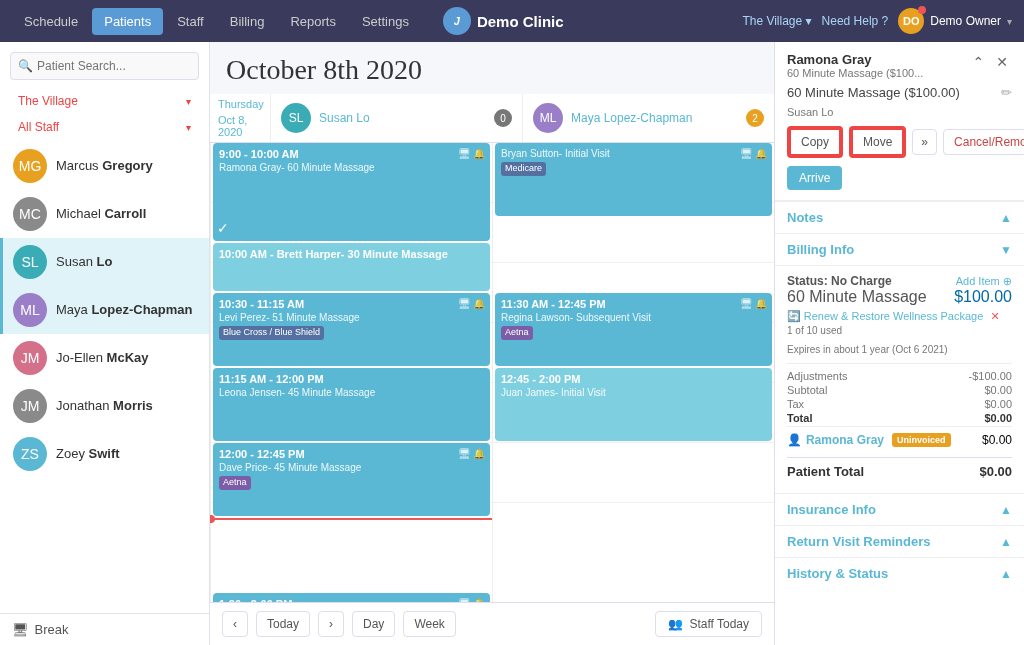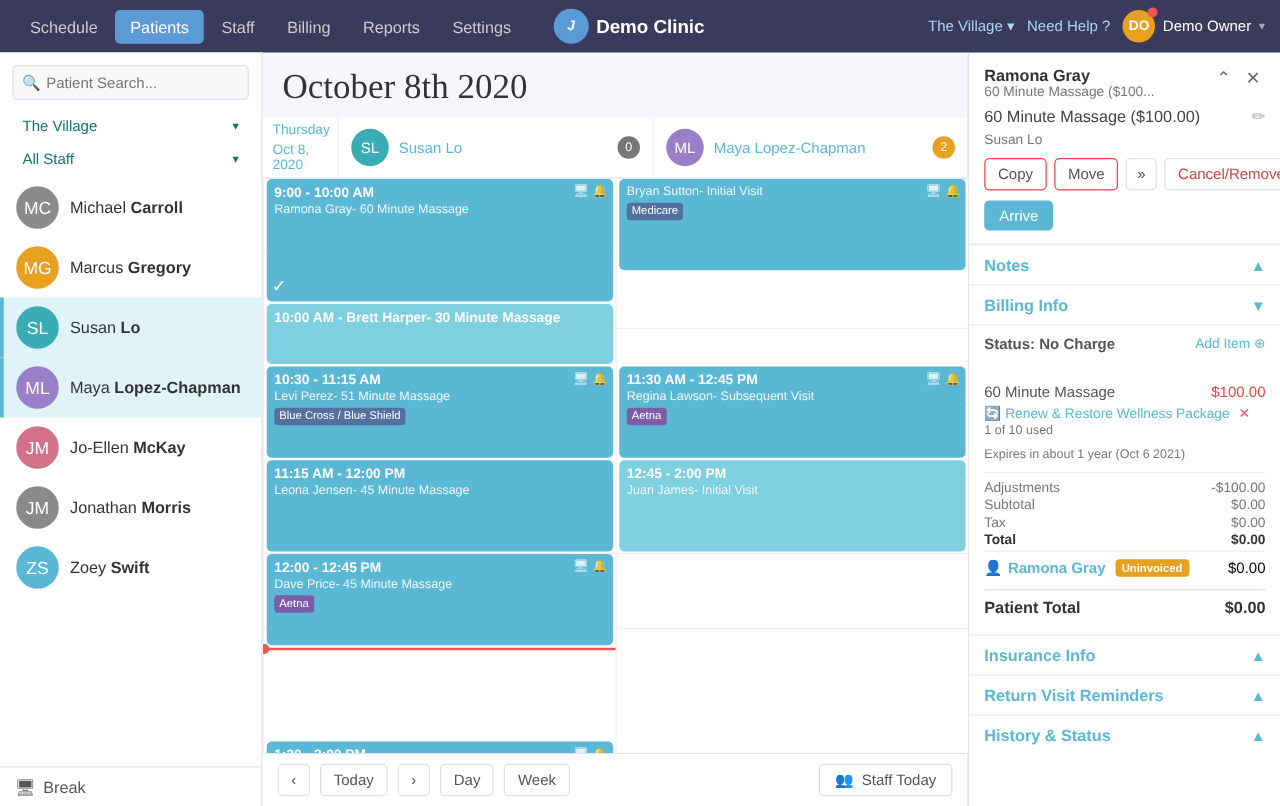--- a/index.html
+++ b/index.html
@@ -19,21 +19,21 @@
     
     .main { display: flex; height: calc(645px - 42px); }
 
     
     .sidebar { width: 210px; background: white; border-right: 1px solid #e0e4ea; display: flex; flex-direction: column; flex-shrink: 0; }
     .sidebar-search { padding: 10px 10px 6px; }
     .sidebar-search input { width: 100%; border: 1px solid #dde; border-radius: 4px; padding: 6px 10px 6px 26px; font-size: 12px; background: #f9f9f9; outline: none; }
     .search-wrap { position: relative; }
     .search-icon-inner { position: absolute; left: 8px; top: 50%; transform: translateY(-50%); color: #aaa; font-size: 12px; }
     .sidebar-filter { padding: 4px 10px; display: flex; flex-direction: column; gap: 4px; }
-    .filter-btn { display: flex; align-items: center; justify-content: space-between; padding: 4px 8px; border-radius: 4px; cursor: pointer; color: #0f766e; font-size: 12px; }
+    .filter-btn { display: flex; align-items: center; justify-content: space-between; padding: 4px 8px; border-radius: 4px; cursor: pointer; color: #ef4444; font-size: 12px; }
     .filter-btn .arrow { font-size: 10px; }
     .staff-list { overflow-y: auto; flex: 1; }
     .staff-item { display: flex; align-items: center; gap: 9px; padding: 7px 10px; cursor: pointer; border-left: 3px solid transparent; }
     .staff-item.active { background: #e0f3f8; border-left: 3px solid #5bb8d4; }
     .staff-avatar { width: 34px; height: 34px; border-radius: 50%; overflow: hidden; flex-shrink: 0; background: #ccc; display: flex; align-items: center; justify-content: center; font-size: 14px; }
     .staff-name { font-size: 13px; color: #333; line-height: 1.3; }
     .staff-name span { font-weight: 700; }
 
     
     .sidebar-bottom { border-top: 1px solid #e0e4ea; padding: 8px 12px; display: flex; align-items: center; gap: 6px; color: #555; font-size: 13px; cursor: pointer; }
@@ -85,36 +85,36 @@
     .right-panel-top { padding: 10px 12px; border-bottom: 1px solid #eee; }
     .rp-header { display: flex; align-items: flex-start; justify-content: space-between; margin-bottom: 4px; }
     .rp-patient-name { font-size: 13px; font-weight: 600; color: #333; }
     .rp-appt-type { font-size: 11px; color: #777; }
     .rp-header-actions { display: flex; gap: 4px; }
     .rp-icon-btn { border: none; background: none; cursor: pointer; color: #666; font-size: 14px; padding: 2px 4px; border-radius: 3px; }
     .rp-appt-info { font-size: 13px; color: #444; margin: 6px 0; display: flex; align-items: center; justify-content: space-between; }
     .rp-edit-btn { color: #aaa; cursor: pointer; font-size: 13px; }
     .rp-sub { font-size: 11px; color: #777; }
     .rp-action-row { display: flex; gap: 6px; margin-top: 8px; align-items: center; }
-    .rp-btn { border: 1px solid #ef4444; background: white; padding: 5px 10px; border-radius: 4px; cursor: pointer; font-size: 12px; color: #555; }
+    .rp-btn { border: 4px solid #ef4444; background: white; padding: 5px 10px; border-radius: 4px; cursor: pointer; font-size: 12px; color: #555; }
     .rp-more-btn { border: 1px solid #dde; background: white; padding: 5px 8px; border-radius: 4px; cursor: pointer; font-size: 12px; color: #555; }
     .rp-cancel-btn { border: 1px solid #dde; background: white; padding: 5px 10px; border-radius: 4px; cursor: pointer; font-size: 12px; color: #c44; margin-left: auto; }
     .arrive-btn { background: #5bb8d4; color: white; border: none; padding: 5px 12px; border-radius: 4px; cursor: pointer; font-size: 12px; }
 
     
     .section-header { display: flex; align-items: center; justify-content: space-between; padding: 8px 12px; cursor: pointer; border-top: 1px solid #eee; }
     .section-title { font-size: 13px; font-weight: 600; color: #5bb8d4; }
     .section-chevron { color: #5bb8d4; font-size: 12px; }
 
     
     .billing-section { padding: 8px 12px; border-top: 1px solid #eee; }
-    .billing-row { display: flex; justify-content: space-between; align-items: flex-end; margin-bottom: 4px; font-size: 12px; }
+    .billing-row { display: flex; justify-content: space-between; align-items: flex-end; margin-bottom: 4px; font-size: 16px; }
     .billing-label { color: #555; }
-    .billing-value { color: #ef4444; font-weight: 500; }
-    .status-row { display: flex; justify-content: space-between; align-items: flex-start; margin-bottom: 24px; }
+    .billing-value { color: #0369a1; font-weight: 500; }
+    .status-row { display: flex; justify-content: space-between; align-items: center; margin-bottom: 0; }
     .status-text { font-size: 12px; color: #555; font-weight: 600; }
     .add-item-link { font-size: 11px; color: #5bb8d4; cursor: pointer; }
     .pkg-row { font-size: 11px; color: #5bb8d4; cursor: pointer; margin-bottom: 2px; }
     .pkg-row .x { color: #e55; margin-left: 4px; }
     .pkg-note { font-size: 10px; color: #777; margin-bottom: 8px; }
     .divider-line { border: none; border-top: 1px solid #eee; margin: 6px 0; }
     .adj-row { display: flex; justify-content: space-between; font-size: 11px; color: #777; margin-bottom: 2px; }
     .patient-row { display: flex; justify-content: space-between; align-items: center; font-size: 12px; padding: 6px 0; border-top: 1px solid #eee; }
     .patient-name-link { color: #5bb8d4; font-weight: 600; display: flex; align-items: center; gap: 4px; }
     .uninvoiced-badge { background: #e8a020; color: white; font-size: 9px; padding: 2px 5px; border-radius: 3px; margin-left: 4px; }
@@ -172,26 +172,26 @@
         <span>The Village</span>
         <span class="arrow">▾</span>
       </div>
       <div class="filter-btn">
         <span>All Staff</span>
         <span class="arrow">▾</span>
       </div>
     </div>
     <div class="staff-list">
       <div class="staff-item">
+        <div class="staff-avatar av-orange">MG</div>
+        <div class="staff-name">Marcus <span>Gregory</span></div>
+      </div>
+      <div class="staff-item">
         <div class="staff-avatar av-gray">MC</div>
         <div class="staff-name">Michael <span>Carroll</span></div>
-      </div>
-      <div class="staff-item">
-        <div class="staff-avatar av-orange">MG</div>
-        <div class="staff-name">Marcus <span>Gregory</span></div>
       </div>
       <div class="staff-item active">
         <div class="staff-avatar av-teal">SL</div>
         <div class="staff-name">Susan <span>Lo</span></div>
       </div>
       <div class="staff-item active">
         <div class="staff-avatar av-purple">ML</div>
         <div class="staff-name">Maya <span>Lopez-Chapman</span></div>
       </div>
       <div class="staff-item">

